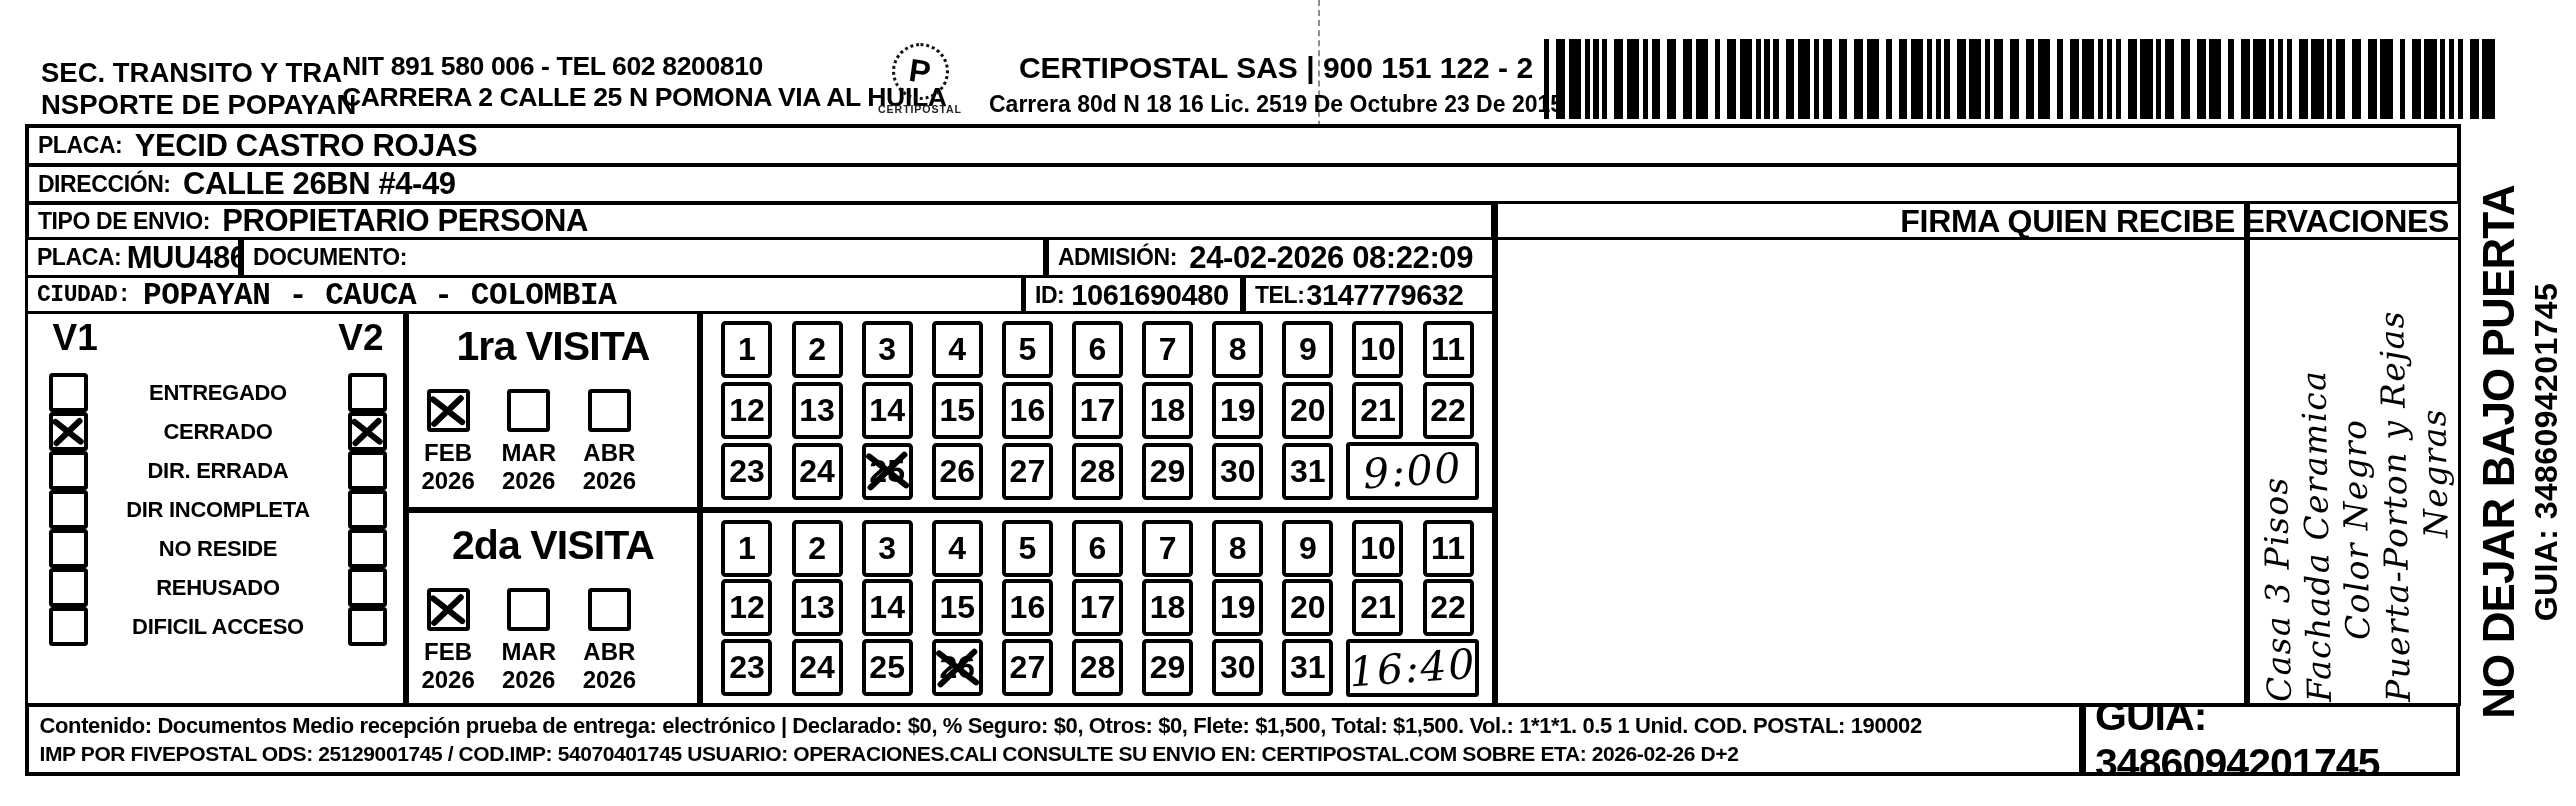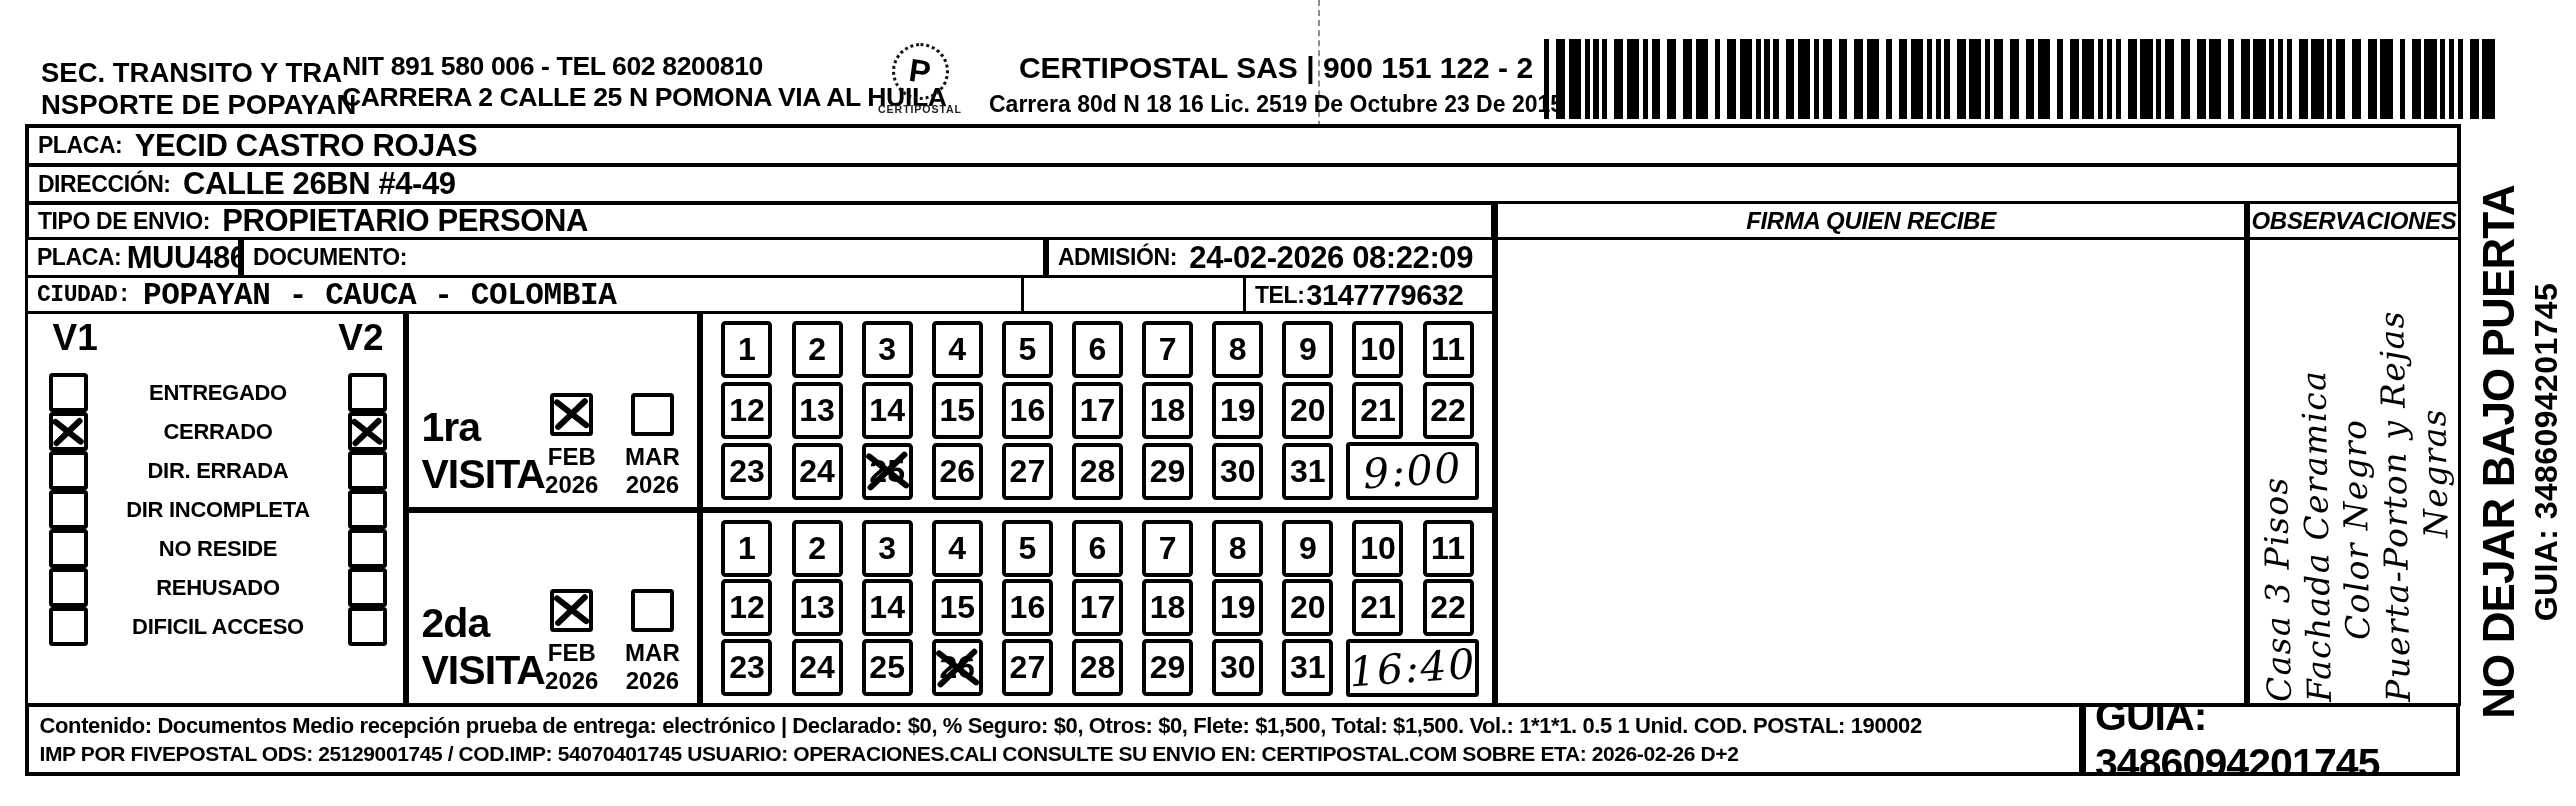--- a/index.html
+++ b/index.html
@@ -35,39 +35,39 @@
   .xmark::before{transform:translateY(-50%) rotate(38deg);}
   .xmark::after{transform:translateY(-50%) rotate(-44deg);}
   
   #cell-status{flex-direction:column;align-items:stretch;padding:5.3px 16px 8.9px 21px;}
   .st-head{display:flex;justify-content:space-between;font-size:37px;font-weight:700;
         line-height:1;padding:0 3.5px;}
   #status-rows{display:flex;flex-direction:column;flex:1;justify-content:flex-start;margin-top:17px;}
   .st-row{display:flex;align-items:center;}
   .st-label{flex:1;text-align:center;font-size:22px;font-weight:700;letter-spacing:-0.3px;}
   
-  .visit{flex-direction:row;align-items:flex-end;padding:8.9px 12.4px;}
+  .visit{flex-direction:column;align-items:center;padding:8.9px 12.4px;}
   .visit-title{font-size:41px;font-weight:700;letter-spacing:-0.9px;}
   .months{display:flex;gap:26.6px;margin-top:19.5px;width:100%;justify-content:flex-start;}
   .month{display:flex;flex-direction:column;align-items:center;}
   .month .checkbox{width:43px;height:43px;}
   .month .mlab{font-size:24px;font-weight:700;line-height:1.15;margin-top:7px;text-align:center;}
   
   .days{display:grid;grid-template-columns:repeat(11,1fr);grid-template-rows:repeat(3,1fr);
         align-items:center;justify-items:center;padding:5.3px 8.9px;}
   .day-box{position:relative;width:51px;height:57px;border:4.4px solid #000;border-radius:4.4px;
         box-sizing:border-box;display:flex;align-items:center;justify-content:center;
         font-size:32px;font-weight:700;background:#fff;}
   .time-box{grid-column:span 2;width:133px;height:58px;border:4.4px solid #000;border-radius:3.5px;
         box-sizing:border-box;display:flex;align-items:center;justify-content:center;background:#fff;}
   .handwriting{font-family:"DejaVu Serif",serif;font-style:italic;font-weight:400;
         letter-spacing:1.8px;transform:rotate(-4deg);}
   .time-box .handwriting{font-size:41px;}
   
-  .hd-center{justify-content:center;font-size:24px;font-weight:700;letter-spacing:-0.3px;font-style:italic;}
+  .hd-center{justify-content:flex-end;font-size:32px;font-weight:700;letter-spacing:-0.3px;}
   #obs-rot{position:absolute;left:2251px;top:245px;width:457px;height:208px;
         transform-origin:top left;transform:rotate(-90deg) translateX(-457px);
         display:flex;flex-direction:column;justify-content:center;}
   .hw-line{font-family:"DejaVu Serif",serif;font-style:italic;font-size:33px;
         letter-spacing:1.3px;line-height:1.2;white-space:nowrap;transform:rotate(-1deg);}
   .hw-line:nth-child(3){margin-left:62px;}
   .hw-line:nth-child(5){margin-left:164px;}
   
   #cell-footer{flex-direction:column;align-items:flex-start;justify-content:center;padding:3.5px 10.6px;}
   #cell-footer .f1{font-size:22px;font-weight:700;letter-spacing:-0.4px;white-space:nowrap;}
@@ -206,20 +206,24 @@
   <div class="cell" style="left:241px;top:237px;width:805px;height:41px;">
     <span class="lbl">DOCUMENTO:</span>
   </div>
   <div class="cell" style="left:1046px;top:237px;width:449px;height:41px;">
     <span class="lbl">ADMISIÓN:</span>
     <span class="val">24-02-2026 08:22:09</span>
   </div>
   <div class="cell" style="left:25px;top:275px;width:999px;height:40px;font-family:Liberation Mono, monospace;">
     <span class="lbl">CIUDAD:</span>
     <span class="val">POPAYAN - CAUCA - COLOMBIA</span>
+  </div>
+  <div class="cell" style="left:1023px;top:275px;width:220px;height:40px;">
+    <span class="lbl">ID:</span>
+    <span class="val" style="margin-left:7px;font-size:29px;">1061690480</span>
   </div>
   <div class="cell" style="left:1243px;top:275px;width:252px;height:40px;">
     <span class="lbl">TEL:</span>
     <span class="val" style="margin-left:1.8px;font-size:29px;">3147779632</span>
   </div>
 
   <div class="cell" id="cell-status" style="left:25px;top:311px;width:381px;height:395px;">
     <div class="st-head">
       <span>V1</span>
       <span>V2</span>

